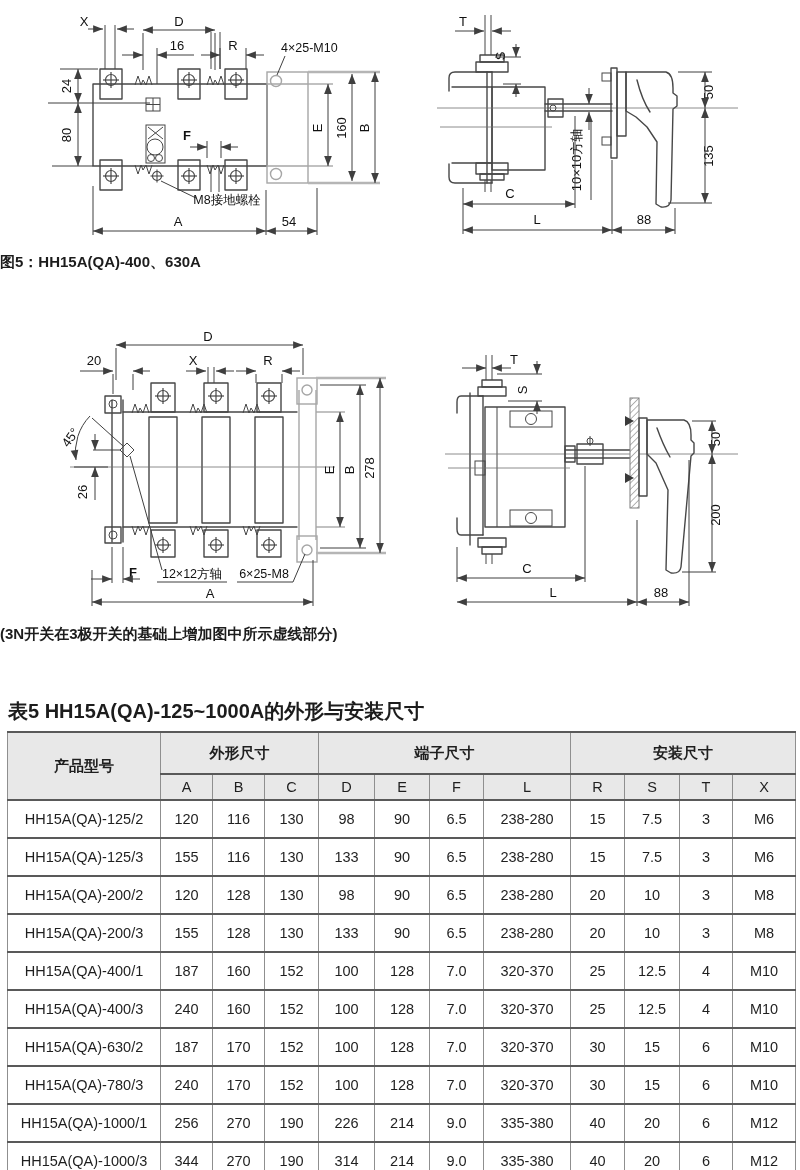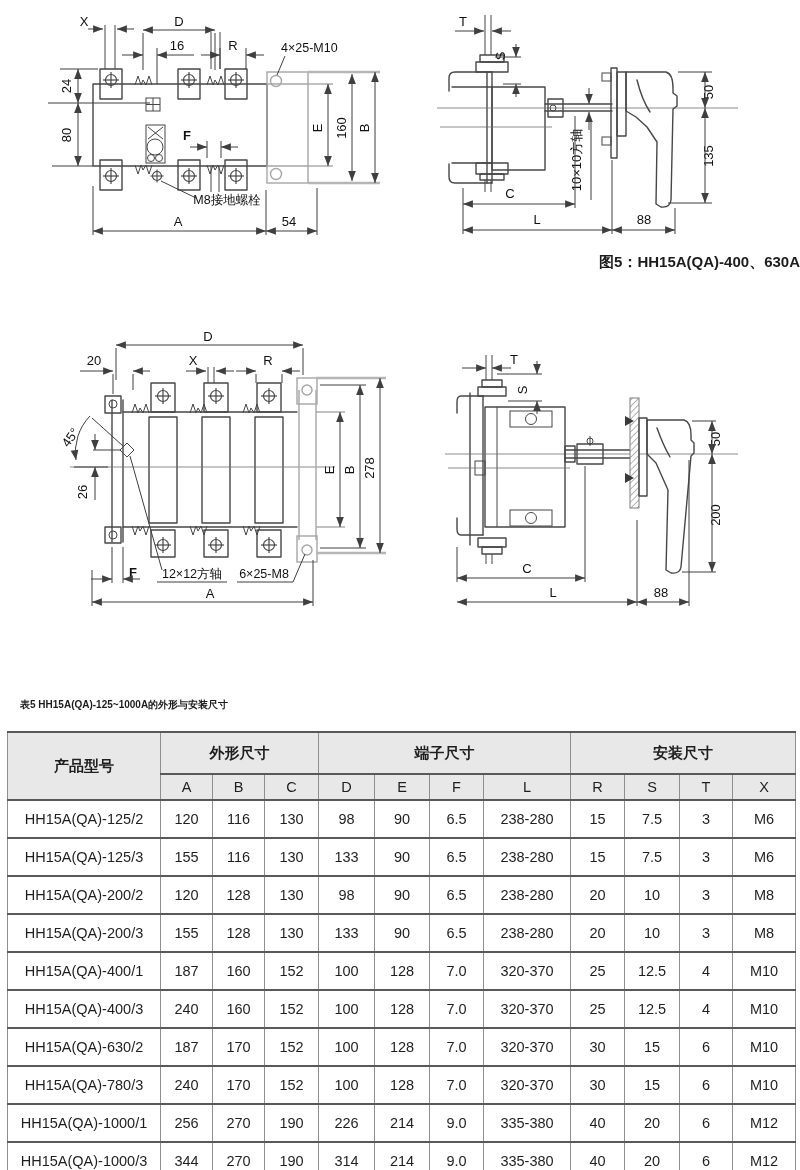--- a/index.html
+++ b/index.html
@@ -10,23 +10,23 @@
   .ol{fill:none;stroke:#474747;stroke-width:1.4;stroke-linejoin:round;stroke-linecap:round;}
   .th{fill:none;stroke:#474747;stroke-width:1;}
   .gh{fill:none;stroke:#a6a6a6;stroke-width:1.4;}
   .ghk{fill:none;stroke:#b5b5b5;stroke-width:2.6;}
   .dim{fill:none;stroke:#3f3f3f;stroke-width:1;}
   .cl{fill:none;stroke:#6e6e6e;stroke-width:.8;}
   text.dl{font:13px "Liberation Sans",sans-serif;fill:#111;text-anchor:middle;}
   text.dls{font:12.5px "Liberation Sans",sans-serif;fill:#111;text-anchor:start;}
   text.zh{font:12.5px "Liberation Sans",sans-serif;fill:#111;text-anchor:middle;}
   
-  .caption{position:absolute;left:0;width:800px;text-align:right;font-size:15px;
+  .caption{position:absolute;left:0;width:800px;text-align:left;font-size:15px;
            font-weight:bold;line-height:20px;}
-  .table-title{position:absolute;left:20px;top:698px;font-size:10px;font-weight:bold;}
+  .table-title{position:absolute;left:8px;top:698px;font-size:20px;font-weight:bold;}
   
   table.dims{position:absolute;left:7px;top:731px;width:788px;border-collapse:collapse;
              table-layout:fixed;}
   table.dims th,table.dims td{border:1px solid #8f8f8f;border-top:2px solid #595959;
              border-bottom:2px solid #595959;text-align:center;vertical-align:middle;
              padding:0;color:#1f1f1f;overflow:hidden;}
   table.dims thead th{background:#e8e8e8;}
   table.dims tr.h1 th{height:40px;font-size:15px;font-weight:bold;}
   table.dims tr.h2 th{height:24px;font-size:14.5px;font-weight:normal;}
   table.dims tbody td{height:36px;font-size:14.5px;background:#fff;font-weight:normal;}
@@ -390,20 +390,21 @@
     <text class="dl" x="553" y="267">L</text>
     <path class="dim" d="M457,272 H637" marker-start="url(#a2)" marker-end="url(#a2)"></path>
     <line class="dim" x1="637" y1="190" x2="637" y2="276"></line>
     <text class="dl" x="661" y="267">88</text>
     <path class="dim" d="M637,272 H689" marker-start="url(#a2)" marker-end="url(#a2)"></path>
     <line class="dim" x1="689" y1="130" x2="689" y2="276"></line>
   </g>
 </svg>
 
 <div class="caption" style="top:624px">
+  <div>(3N开关在3极开关的基础上增加图中所示虚线部分)</div>
 </div>
 
 <div class="table-title">表5 HH15A(QA)-125~1000A的外形与安装尺寸</div>
 
 <table class="dims">
   <colgroup>
     <col style="width:153px">
         <col style="width:52px">
         <col style="width:52px">
         <col style="width:54px">

